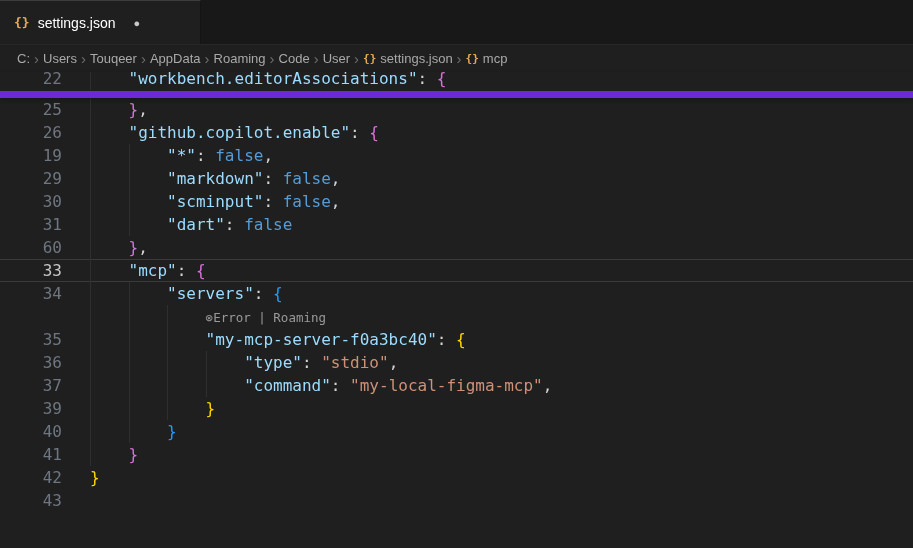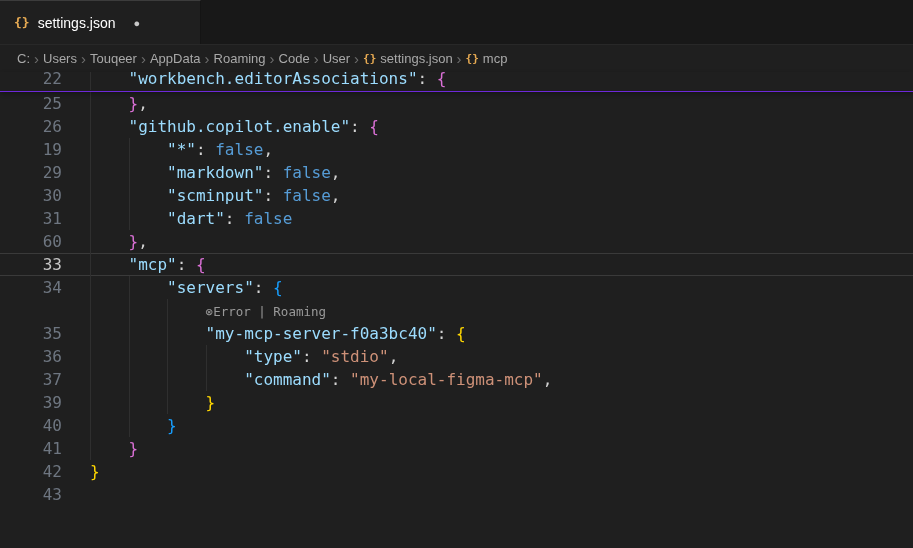--- a/index.html
+++ b/index.html
@@ -17,21 +17,21 @@
   .tab-icon{color:#e8ab53;font-family:"DejaVu Sans Mono",monospace;font-size:13px;font-weight:bold}
   .tab-label{color:#ffffff;font-size:14px}
   .tab-dot{color:#c8c8c8;font-size:11px;margin-left:10px}
   
   .breadcrumb{height:27px;display:flex;align-items:center;padding-left:17px;font-size:13px;color:#a9a9a9;background:#1f1f1f;white-space:nowrap}
   .bc-item{display:flex;align-items:center;gap:4px;cursor:pointer}
   .bc-sep{color:#6e6e6e;padding:0 4px;font-size:15px;line-height:1}
   .bc-icon{color:#e8ab53;font-family:"DejaVu Sans Mono",monospace;font-size:11px;font-weight:bold}
   
   .editor{position:relative;font-family:"DejaVu Sans Mono",monospace;font-size:16px;color:#d4d4d4}
-  .sticky{height:19px;overflow:hidden;border-bottom:1px solid #6d28d9;box-shadow:0 2px 4px rgba(0,0,0,.3);position:relative;z-index:2;background:#1f1f1f}
+  .sticky{height:19px;overflow:hidden;border-bottom:7px solid #6d28d9;box-shadow:0 2px 4px rgba(0,0,0,.3);position:relative;z-index:2;background:#1f1f1f}
   .sticky .row{margin-top:-5px}
   .row{display:flex;height:23px;line-height:23px}
   .ln{width:62px;flex-shrink:0;text-align:right;color:#6e7681;cursor:pointer}
   .row.current .ln{color:#c6c6c6}
   .row.current{box-shadow:inset 0 1px 0 #3a3a3a, inset 0 -1px 0 #3a3a3a}
   .code{position:relative;flex:1;padding-left:28px;white-space:pre;cursor:text}
   .guide{position:absolute;top:0;bottom:0;width:1px;background:#2f2f2f}
   .tk-fg{color:#d4d4d4}
   .tk-key{color:#9cdcfe}
   .tk-str{color:#ce9178}

